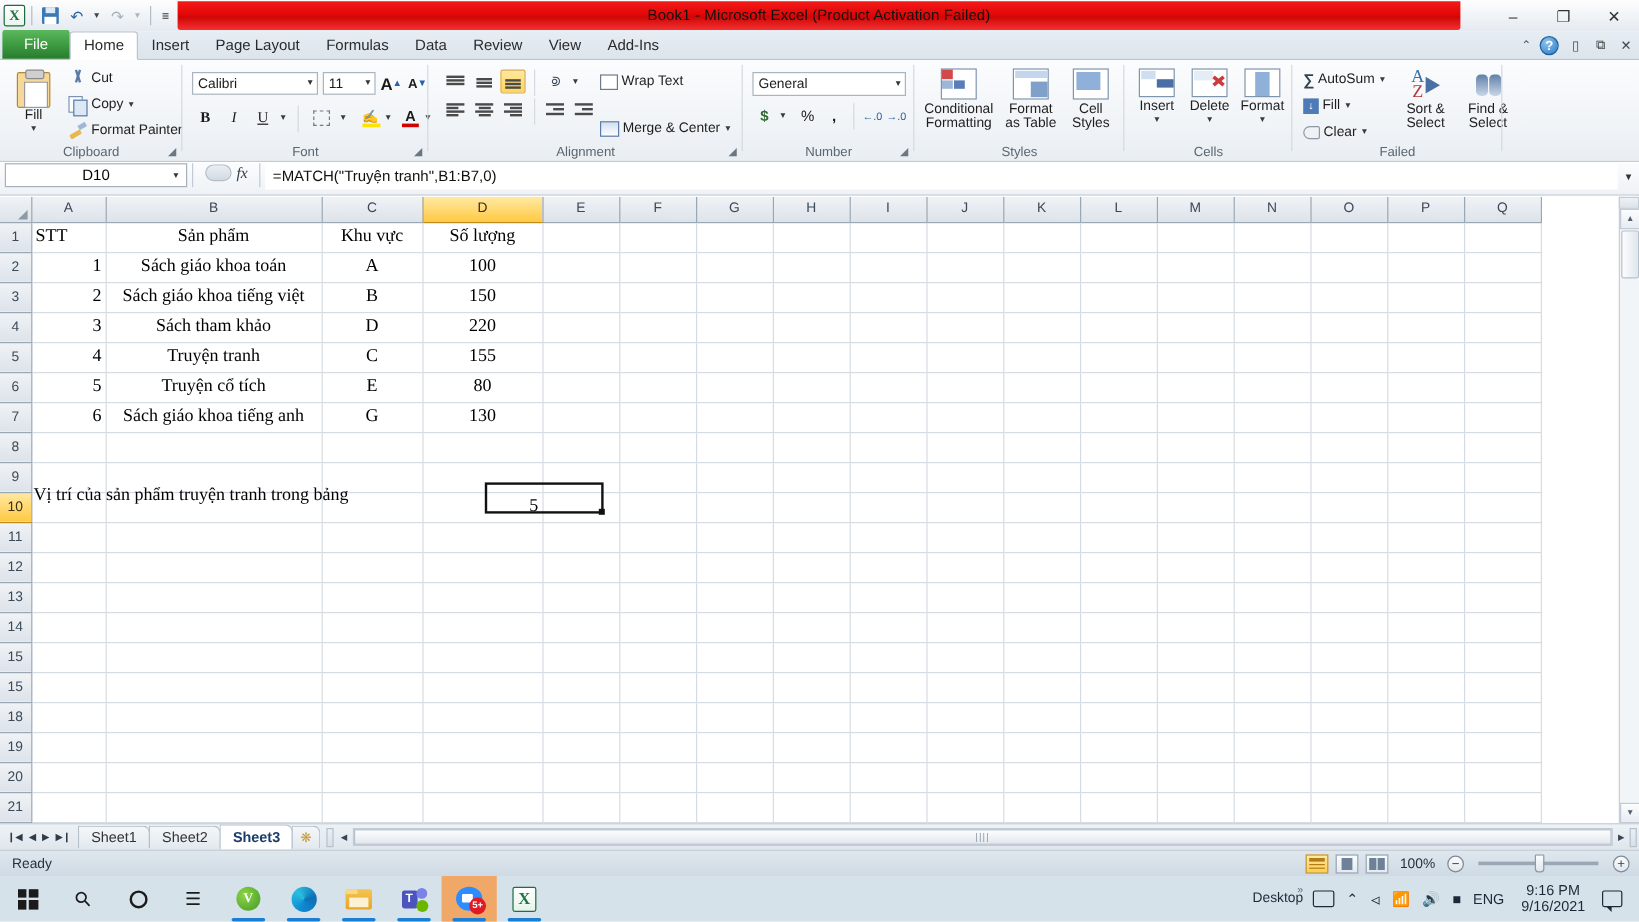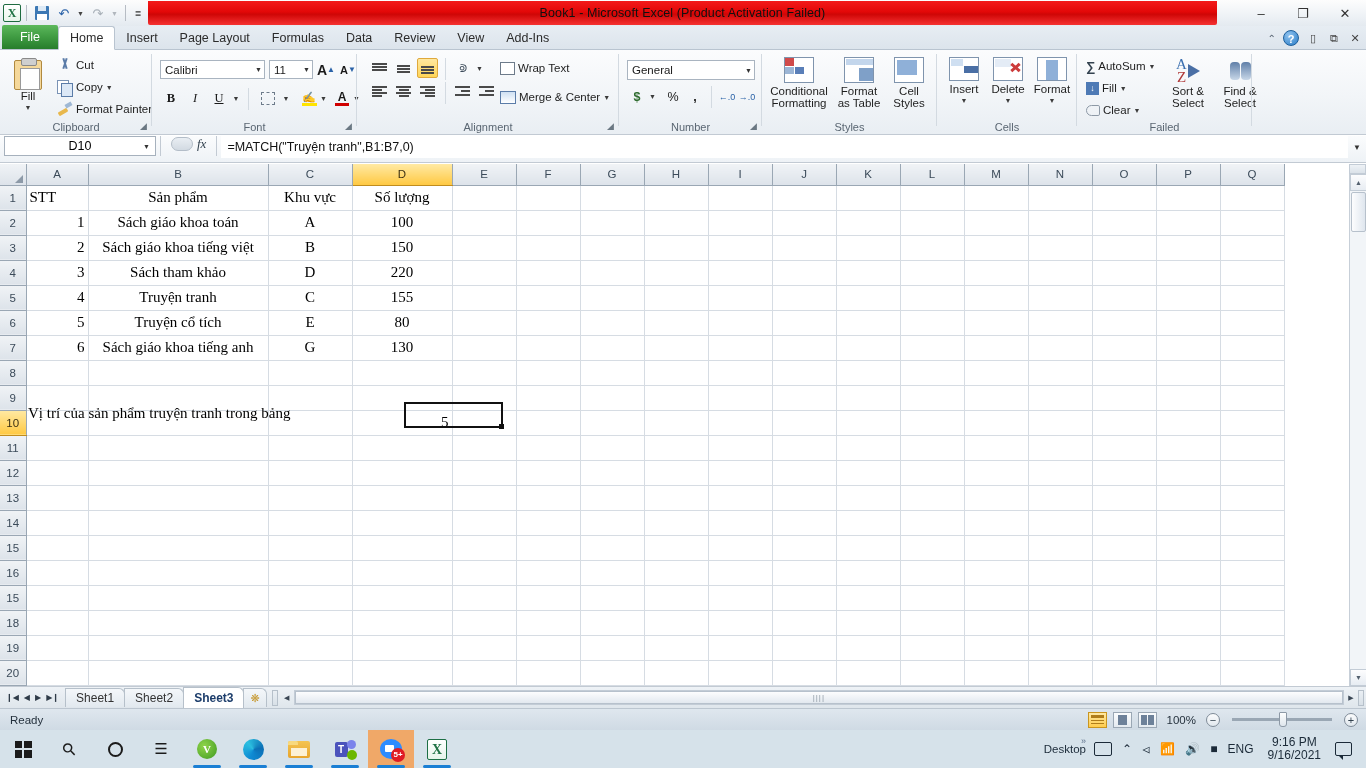--- a/index.html
+++ b/index.html
@@ -436,21 +436,21 @@
           <i style="top:8px;width:15px"></i>
         </span>
     </div>
     <div class="fbtn" style="left:118px;top:32px;width:22px;height:20px;">
       <span class="alines">
           <i style="top:0;width:15px"></i>
           <i style="top:4px;width:9px;left:6px"></i>
           <i style="top:8px;width:15px"></i>
         </span>
     </div>
-    <div class="btn-sm" style="left:140px;top:38px;">
+    <div class="btn-sm" style="left:140px;top:48px;">
       <span style="display:inline-block;width:16px;height:13px;border:1px solid #5b7ca8;background:linear-gradient(to bottom,#cfe0f2,#fff);"></span>
       <span>Merge &amp; Center</span>
       <span class="caret">▼</span>
     </div>
     <div class="grp-label">Alignment</div>
     <div class="dlg-launch">◢</div>
     <div class="grp-divider" style="right:0;"></div>
   </div>
 
   <div class="grp" style="left:619px;width:143px;">
@@ -938,40 +938,20 @@
           <td class="cell"></td>
           <td class="cell"></td>
           <td class="cell"></td>
           <td class="cell"></td>
           <td class="cell"></td>
           <td class="cell"></td>
           <td class="cell"></td>
           <td class="cell"></td>
         </tr>
     <tr>
-          <td class="rowhdr">16</td>
-          <td class="cell"></td>
-          <td class="cell"></td>
-          <td class="cell"></td>
-          <td class="cell"></td>
-          <td class="cell"></td>
-          <td class="cell"></td>
-          <td class="cell"></td>
-          <td class="cell"></td>
-          <td class="cell"></td>
-          <td class="cell"></td>
-          <td class="cell"></td>
-          <td class="cell"></td>
-          <td class="cell"></td>
-          <td class="cell"></td>
-          <td class="cell"></td>
-          <td class="cell"></td>
-          <td class="cell"></td>
-        </tr>
-    <tr>
           <td class="rowhdr">15</td>
           <td class="cell"></td>
           <td class="cell"></td>
           <td class="cell"></td>
           <td class="cell"></td>
           <td class="cell"></td>
           <td class="cell"></td>
           <td class="cell"></td>
           <td class="cell"></td>
           <td class="cell"></td>

